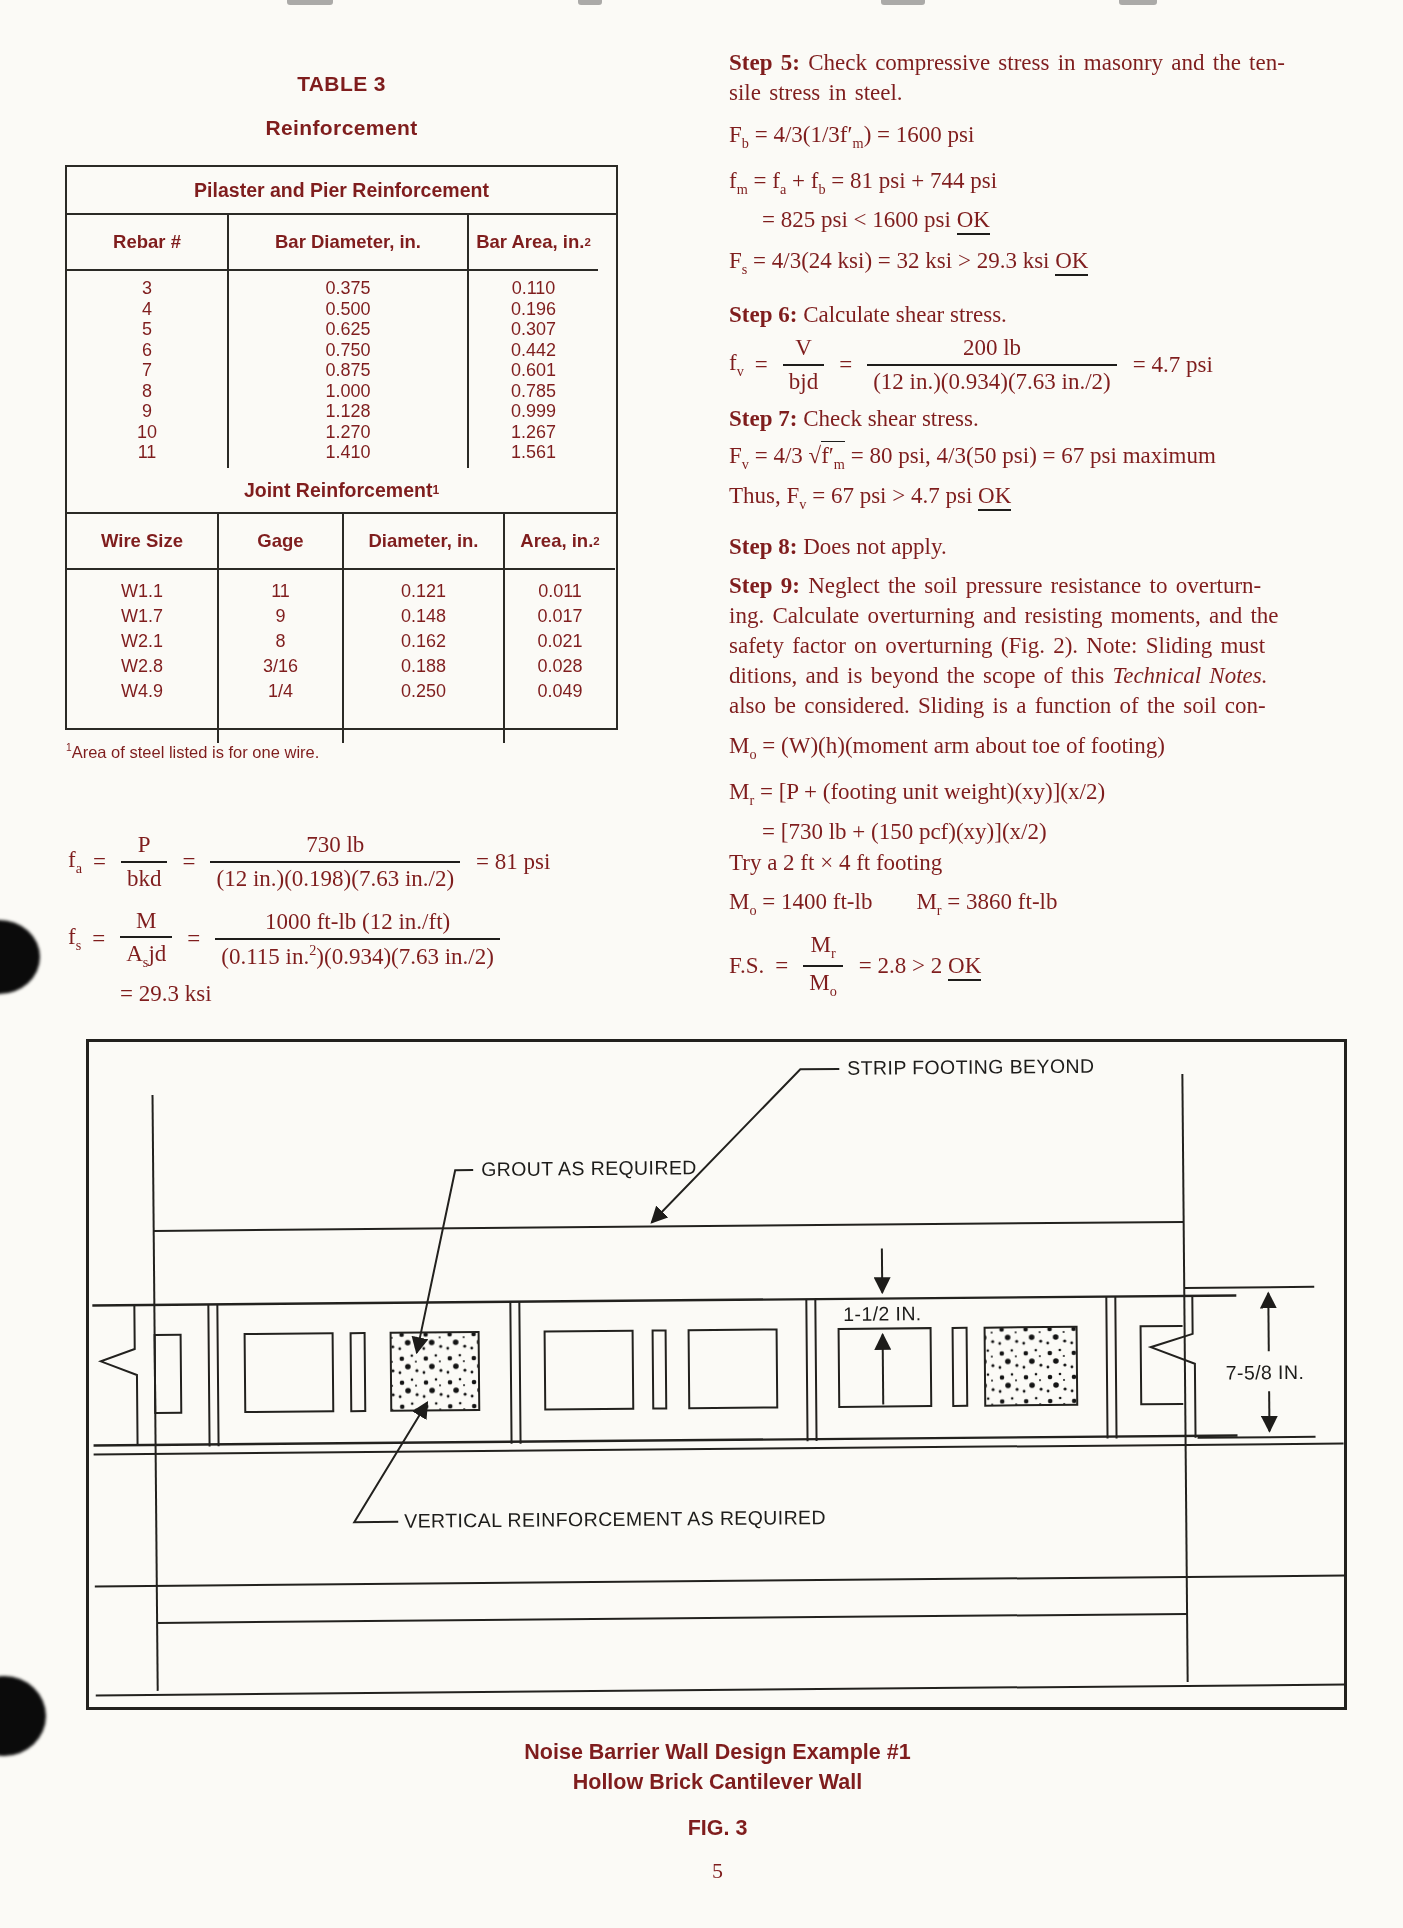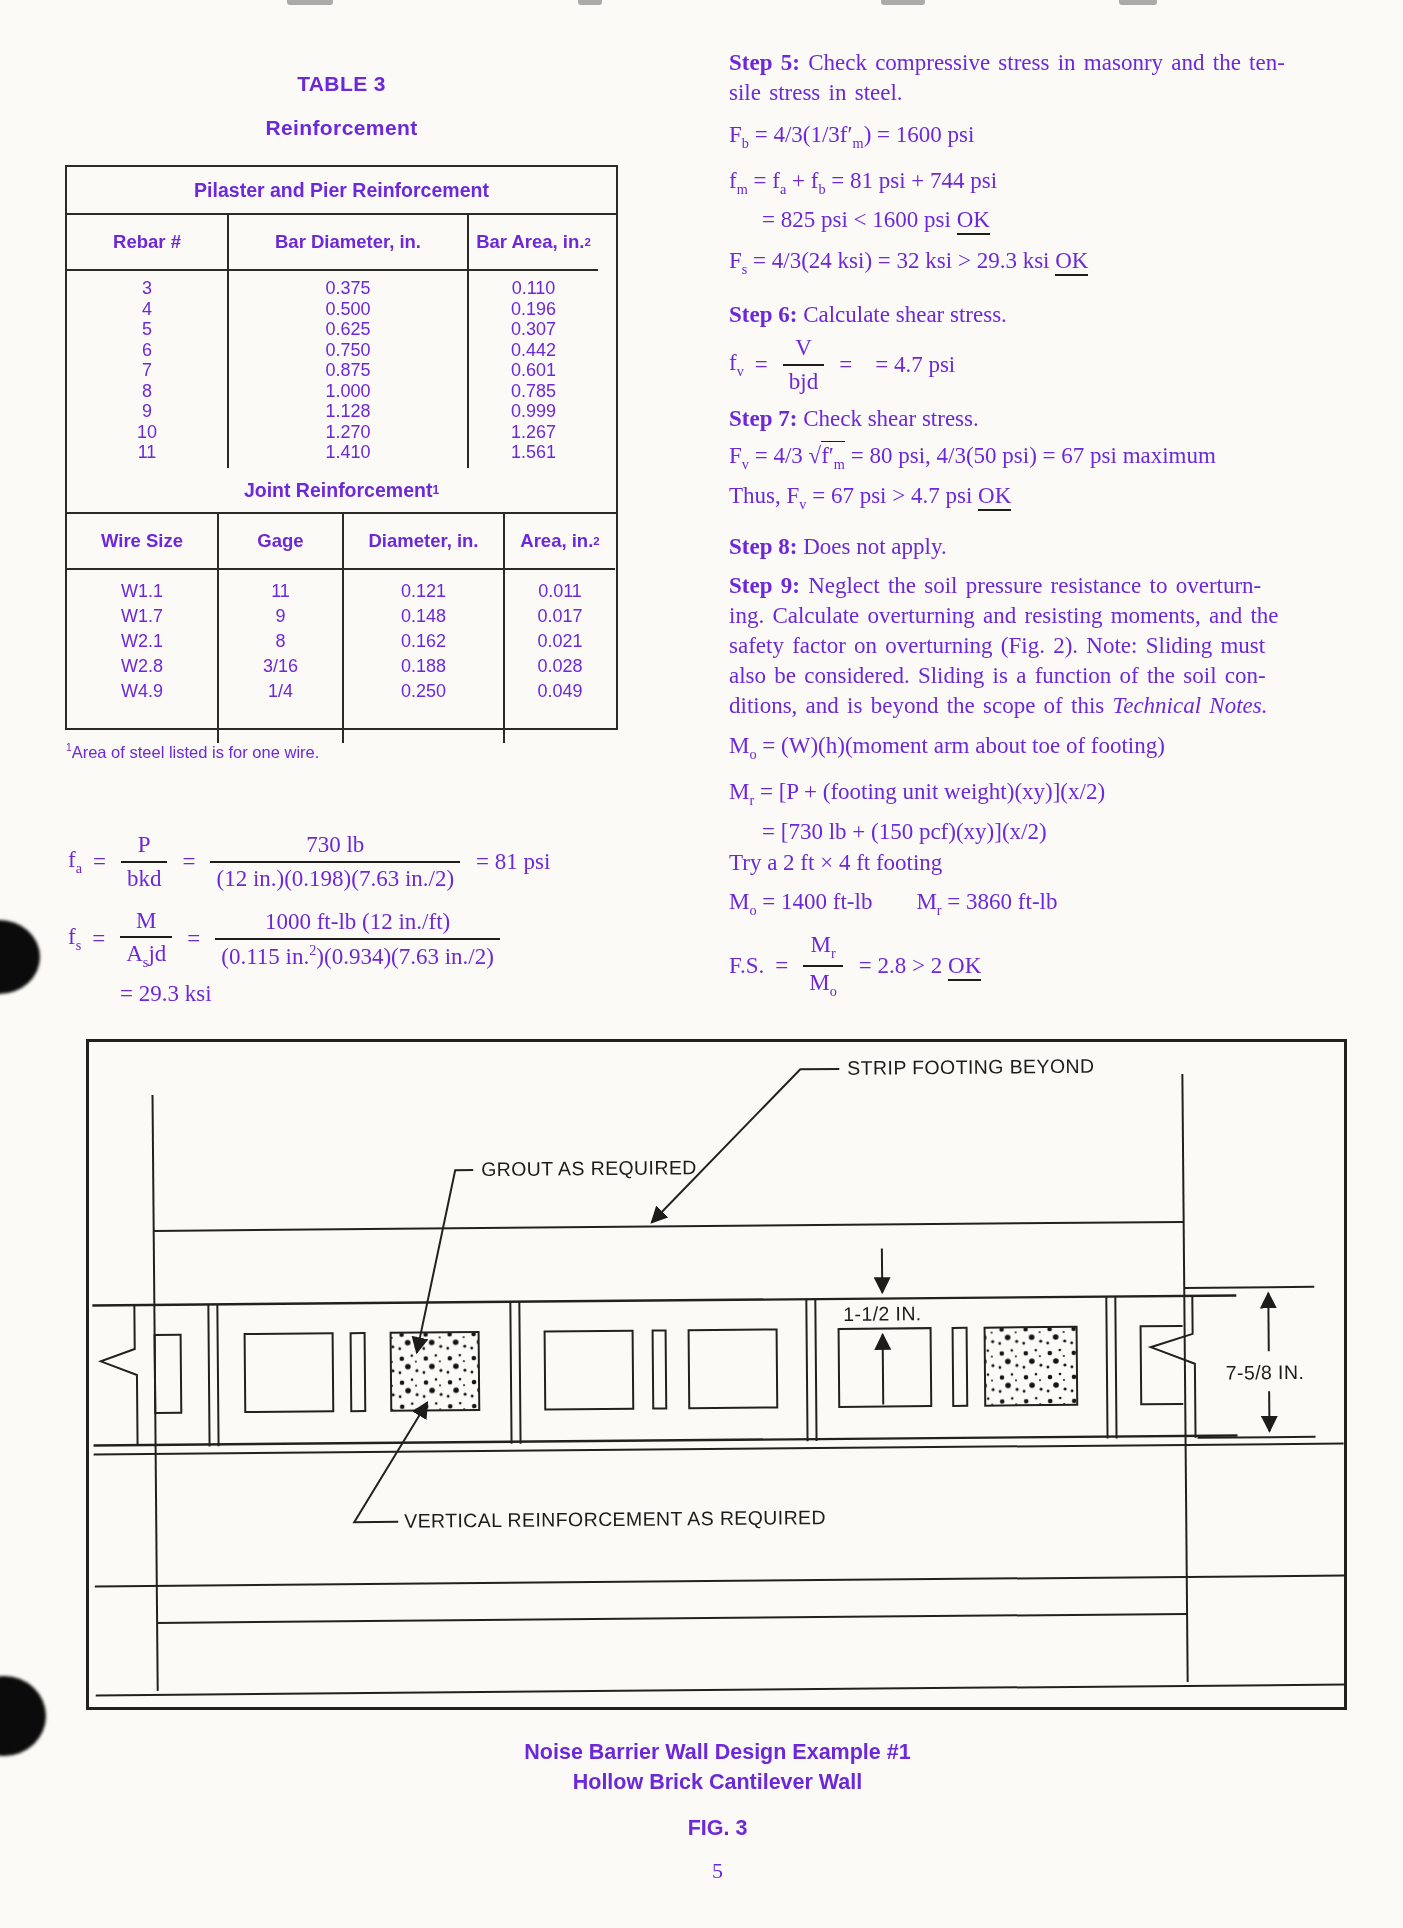--- a/index.html
+++ b/index.html
@@ -1,17 +1,17 @@
 <!DOCTYPE html>
 <html><head>
 <meta charset="utf-8">
 <style>
   html,body{margin:0;padding:0;background:#9a9a9a;}
   .page{position:relative;width:1403px;height:1928px;background:#fbfaf6;overflow:hidden;
-        font-family:"Liberation Serif",serif;color:#6d28d9;}
+        font-family:"Liberation Serif",serif;color:#7f1d1d;}
   .sans{font-family:"Liberation Sans",sans-serif;}
   
   .hole{position:absolute;background:#0b0b0b;border-radius:50%;filter:blur(1.6px);}
   .hole1{left:-42px;top:920px;width:82px;height:74px;}
   .hole2{left:-38px;top:1676px;width:84px;height:80px;}
   .topmark{position:absolute;top:0;height:5px;background:#4a4a4a;opacity:.45;border-radius:0 0 3px 3px;}
   
   .tbl-label{position:absolute;left:65px;width:553px;text-align:center;font-weight:bold;
              font-size:21px;letter-spacing:.4px;}
   
@@ -217,33 +217,38 @@
 
     <div class="eq mt6">
       <span>f<sub>v</sub></span>
       <span class="eqs">=</span>
       <span class="frac">
         <span class="num">V</span>
         <span class="fbar"></span>
         <span class="den">bjd</span>
       </span>
       <span class="eqs">=</span>
+      <span class="frac">
+        <span class="num">200 lb</span>
+        <span class="fbar"></span>
+        <span class="den">(12 in.)(0.934)(7.63 in./2)</span>
+      </span>
       <span class="res">= 4.7 psi</span>
     </div>
 
     <div class="rline mt10"><b>Step 7:</b> Check shear stress.</div>
     <div class="rline mt8">F<sub>v</sub> = 4/3 √<span class="ov">f′<sub>m</sub></span> = 80 psi, 4/3(50 psi) = 67 psi maximum</div>
     <div class="rline mt2">Thus, F<sub>v</sub> = 67 psi &gt; 4.7 psi <span class="u">OK</span></div>
     <div class="rline mt14"><b>Step 8:</b> Does not apply.</div>
     <div class="mt10">
         <div class="tline"><b>Step 9:</b> Neglect the soil pressure resistance to overturn-</div>
         <div class="tline">ing. Calculate overturning and resisting moments, and the</div>
         <div class="tline">safety factor on overturning (Fig. 2). Note: Sliding must</div>
+        <div class="tline">ditions, and is beyond the scope of this <i>Technical Notes.</i></div>
         <div class="tline">also be considered. Sliding is a function of the soil con-</div>
-        <div class="tline">ditions, and is beyond the scope of this <i>Technical Notes.</i></div>
       </div>
     <div class="rline mt10">M<sub>o</sub> = (W)(h)(moment arm about toe of footing)</div>
     <div class="rline mt8">M<sub>r</sub> = [P + (footing unit weight)(xy)](x/2)</div>
     <div class="rline mt2 ind">= [730 lb + (150 pcf)(xy)](x/2)</div>
     <div class="rline mt2">Try a 2 ft × 4 ft footing</div>
     <div class="rline mt10 mvals">
       <span>M<sub>o</sub> = 1400 ft-lb</span>
       <span>M<sub>r</sub> = 3860 ft-lb</span>
     </div>
 

